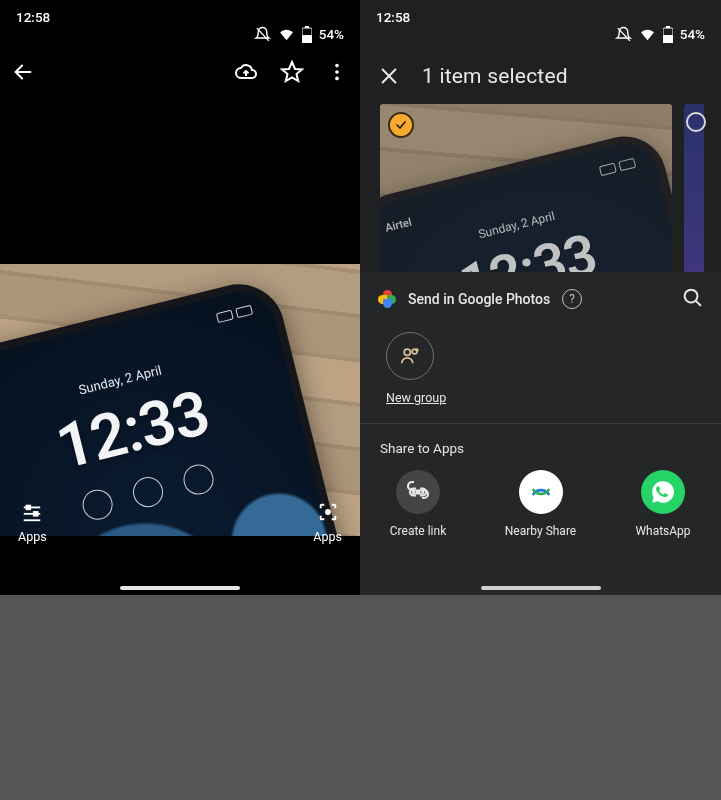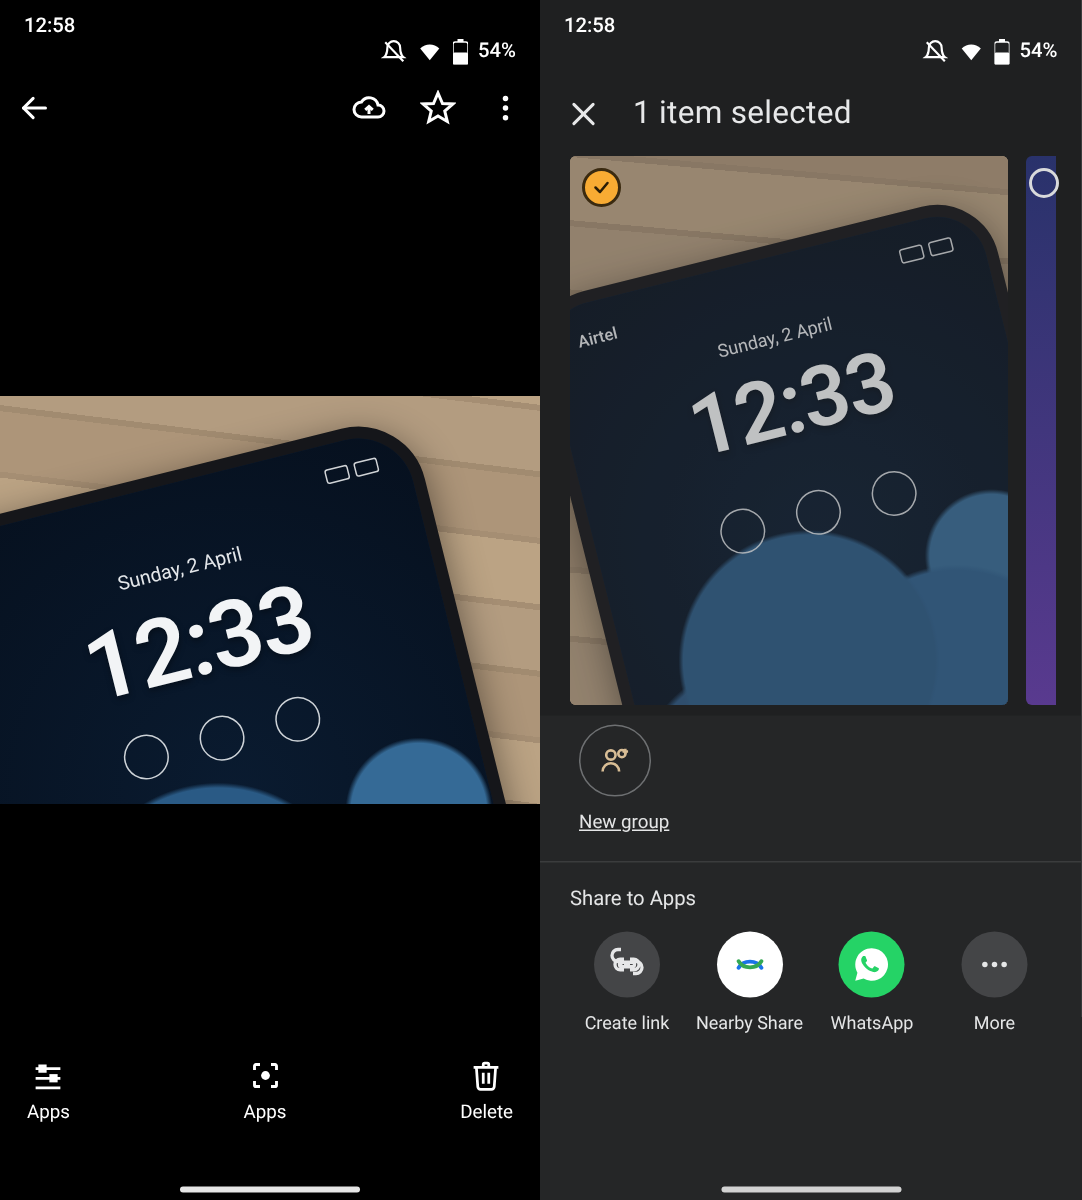--- a/index.html
+++ b/index.html
@@ -8,21 +8,21 @@
     background: #555;
     font-family: Roboto, "Segoe UI", Arial, sans-serif;
   }
   .wrap {
     width: 721px;
     height: 800px;
     display: flex;
   }
   .pane {
     position: relative;
-    height: 800px;
+    height: 595px;
     overflow: hidden;
   }
   .left  { width: 360px; background: #000; }
   .right { width: 361px; background: #1f2021; }
 
   
   .status {
     position: absolute;
     top: 0; left: 0; right: 0;
     height: 34px;
@@ -380,30 +380,20 @@
         </svg>
         <span>Apps</span>
       </div>
       <div class="ba-item">
         <svg width="22" height="22" viewBox="0 0 24 24" fill="none" stroke="#fff" stroke-width="2.1">
           <path d="M4 8V5a1 1 0 011-1h3M20 8V5a1 1 0 00-1-1h-3M4 16v3a1 1 0 001 1h3M20 16v3a1 1 0 01-1 1h-3"></path>
           <circle cx="12" cy="12" r="3.2" fill="#fff" stroke="none"></circle>
         </svg>
         <span>Apps</span>
       </div>
-      <div class="ba-item">
-        <svg width="22" height="22" viewBox="0 0 24 24" fill="none" stroke="#fff" stroke-width="2">
-          <polyline points="3 6 5 6 21 6"></polyline>
-            <path d="M19 6l-1 14a2 2 0 01-2 2H8a2 2 0 01-2-2L5 6"></path>
-          <path d="M10 6V4a1 1 0 011-1h2a1 1 0 011 1v2"></path>
-          <line x1="10" y1="10" x2="10" y2="18"></line>
-            <line x1="14" y1="10" x2="14" y2="18"></line>
-        </svg>
-        <span>Delete</span>
-      </div>
     </div>
 
     <div class="nav-handle"></div>
   </div>
 
   <div class="pane right">
 
     <div class="status">
       <span>12:58</span>
       <div class="icons">
@@ -460,20 +450,36 @@
                 <div></div>
                 <div></div>
               </div>
           </div>
         </div>
       </div>
       <div class="peek2"></div>
     </div>
 
     <div class="share-sheet">
+      <div class="gp-row">
+        <div class="gp-logo">
+          <span class="r"></span>
+            <span class="y"></span>
+            <span class="g"></span>
+            <span class="b"></span>
+        </div>
+        <span class="gp-title">Send in Google Photos</span>
+        <span class="gp-help">?</span>
+        <span class="gp-search">
+          <svg width="22" height="22" viewBox="0 0 24 24" fill="none" stroke="#e6e7e8" stroke-width="2.2" stroke-linecap="round">
+            <circle cx="11" cy="11" r="7"></circle>
+              <line x1="21" y1="21" x2="16.5" y2="16.5"></line>
+          </svg>
+        </span>
+      </div>
 
       <div class="group-row">
         <div class="ng-circle">
           <svg width="22" height="22" viewBox="0 0 24 24" fill="none" stroke="#d8bd95" stroke-width="1.9">
             <circle cx="9" cy="8" r="3.4"></circle>
             <path d="M3 20c0-3.3 2.7-6 6-6s6 2.7 6 6"></path>
             <circle cx="17" cy="7" r="2.6"></circle>
             <line x1="19.5" y1="3.5" x2="19.5" y2="7.5"></line>
               <line x1="17.5" y1="5.5" x2="21.5" y2="5.5"></line>
           </svg>
@@ -521,29 +527,19 @@
           <span style="white-space:nowrap">Nearby Share</span>
         </div>
         <div class="app-item">
           <div class="app-chip chip-wa">
             <svg width="26" height="26" viewBox="0 0 24 24" fill="#fff">
               <path d="M12 2a10 10 0 00-8.66 15L2 22l5.14-1.35A10 10 0 1012 2zm4.3 13.45c-.23.63-1.33 1.2-1.84 1.24-.49.04-.95.2-3.2-.67-2.7-1.06-4.4-3.8-4.53-3.98-.13-.18-1.08-1.44-1.08-2.75s.68-1.95.92-2.22c.24-.27.52-.34.7-.34h.5c.16 0 .38-.03.58.45.23.54.77 1.87.84 2 .07.14.11.3.02.48-.09.18-.14.3-.27.46-.13.16-.28.36-.4.48-.13.13-.27.28-.12.54.16.27.7 1.15 1.5 1.87 1.03.92 1.9 1.2 2.17 1.34.27.13.43.11.58-.07.16-.18.67-.78.85-1.05.18-.27.36-.22.6-.13.25.09 1.58.74 1.85.88.27.13.45.2.51.32.07.11.07.66-.18 1.29z"></path>
             </svg>
           </div>
           <span>WhatsApp</span>
         </div>
-        <div class="app-item">
-          <div class="app-chip chip-more">
-            <svg width="22" height="22" viewBox="0 0 24 24" fill="#e6e7e8">
-              <circle cx="5" cy="12" r="2"></circle>
-                <circle cx="12" cy="12" r="2"></circle>
-                <circle cx="19" cy="12" r="2"></circle>
-            </svg>
-          </div>
-          <span>More</span>
-        </div>
       </div>
     </div>
 
     <div class="nav-handle"></div>
   </div>
 
 </div>
 
 </body></html>

